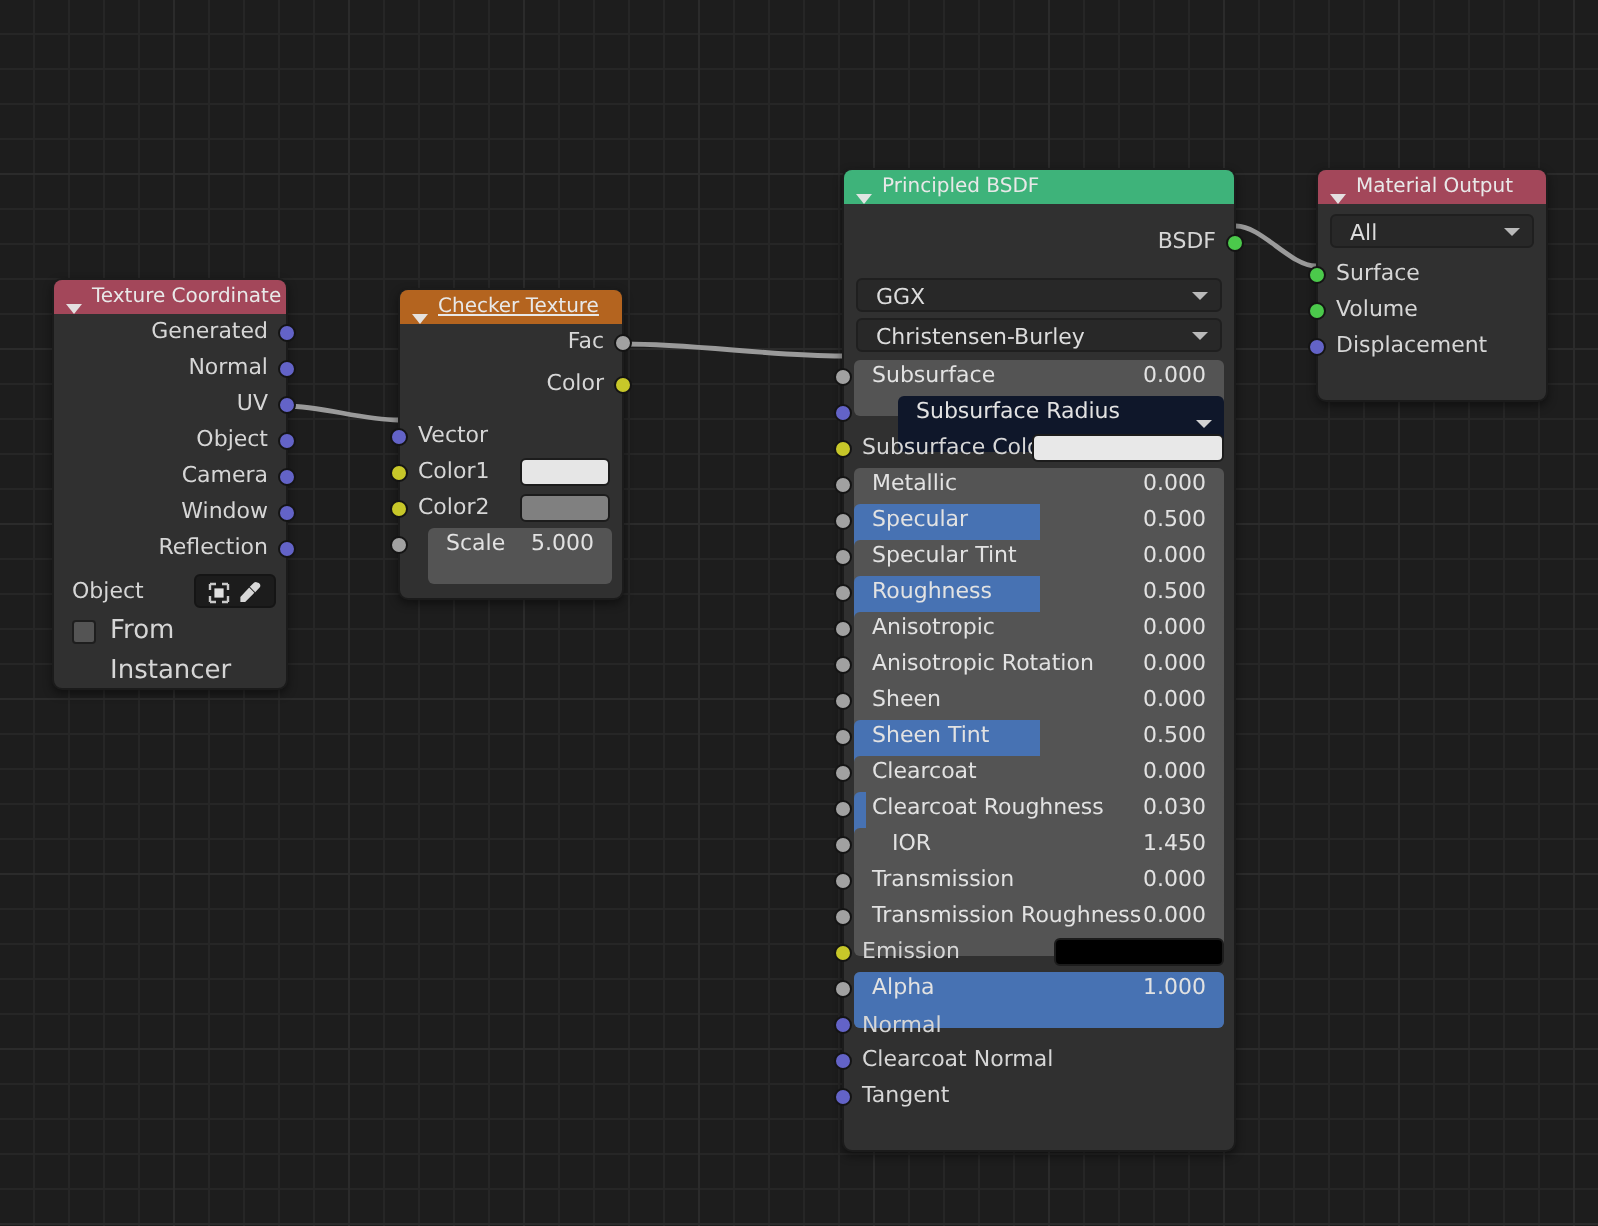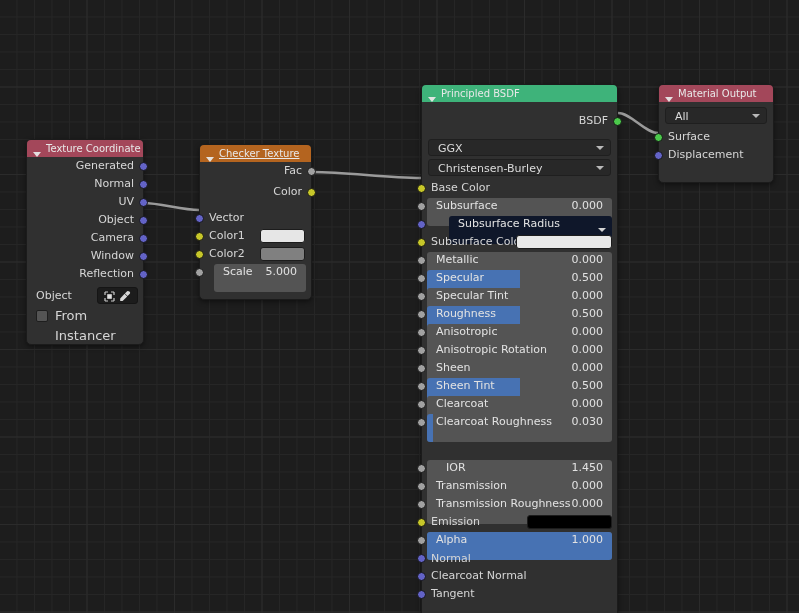--- a/index.html
+++ b/index.html
@@ -259,24 +259,20 @@
         <span class="lbl">GGX</span>
         <span class="chev"></span>
       </div>
       <div style="height:3px;"></div>
       <div class="dropdown">
         <span class="lbl">Christensen-Burley</span>
         <span class="chev"></span>
       </div>
       <div style="height:3px;"></div>
 
-      <div class="row in">
-        <span class="sock left s-color"></span>
-        <span>Base Color</span>
-      </div>
 
       <div class="row" style="padding-top:1px;">
         <span class="sock left s-value"></span>
         <div class="widget">
           <span class="fill" style="width:0%;"></span>
           <span class="lbl">Subsurface</span>
           <span class="val">0.000</span>
         </div>
       </div>
 
@@ -379,21 +375,21 @@
 
       <div class="row" style="padding-top:1px;">
         <span class="sock left s-value"></span>
         <div class="widget">
           <span class="fill" style="width:3%;"></span>
           <span class="lbl">Clearcoat Roughness</span>
           <span class="val">0.030</span>
         </div>
       </div>
 
-      <div class="row" style="padding-top:1px;margin-top:28px;">
+      <div class="row" style="padding-top:1px;">
         <span class="sock left s-value"></span>
         <div class="widget">
           <span class="fill" style="width:0%;"></span>
           <span class="lbl" style="left:19px;">IOR</span>
           <span class="val">1.450</span>
         </div>
       </div>
 
       <div class="row" style="padding-top:1px;">
         <span class="sock left s-value"></span>
@@ -455,19 +451,23 @@
       <div class="dropdown">
         <span class="lbl">All</span>
         <span class="chev"></span>
       </div>
       <div style="height:4px;"></div>
       <div class="row in">
         <span class="sock left s-shader"></span>
         <span>Surface</span>
       </div>
       <div class="row in">
+        <span class="sock left s-shader"></span>
+        <span>Volume</span>
+      </div>
+      <div class="row in">
         <span class="sock left s-vector"></span>
         <span>Displacement</span>
       </div>
     </div>
   </div>
 
 </div>
 
 </body></html>

